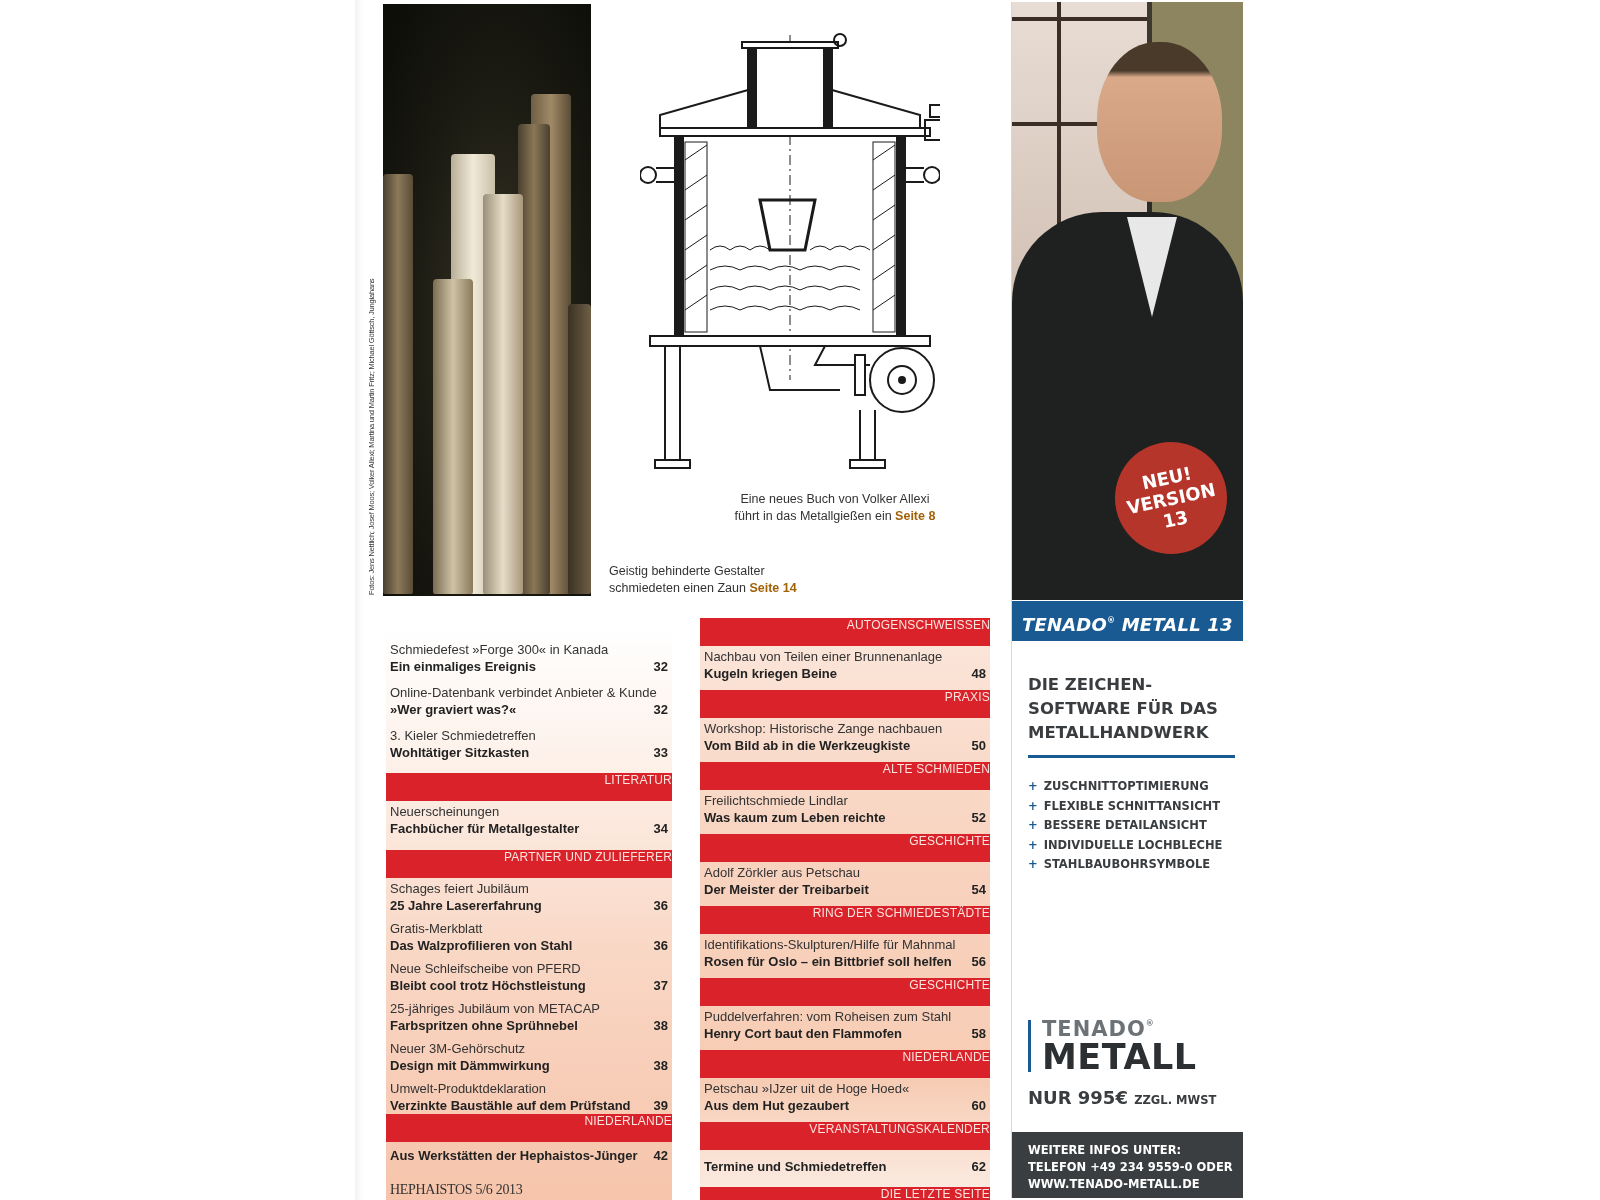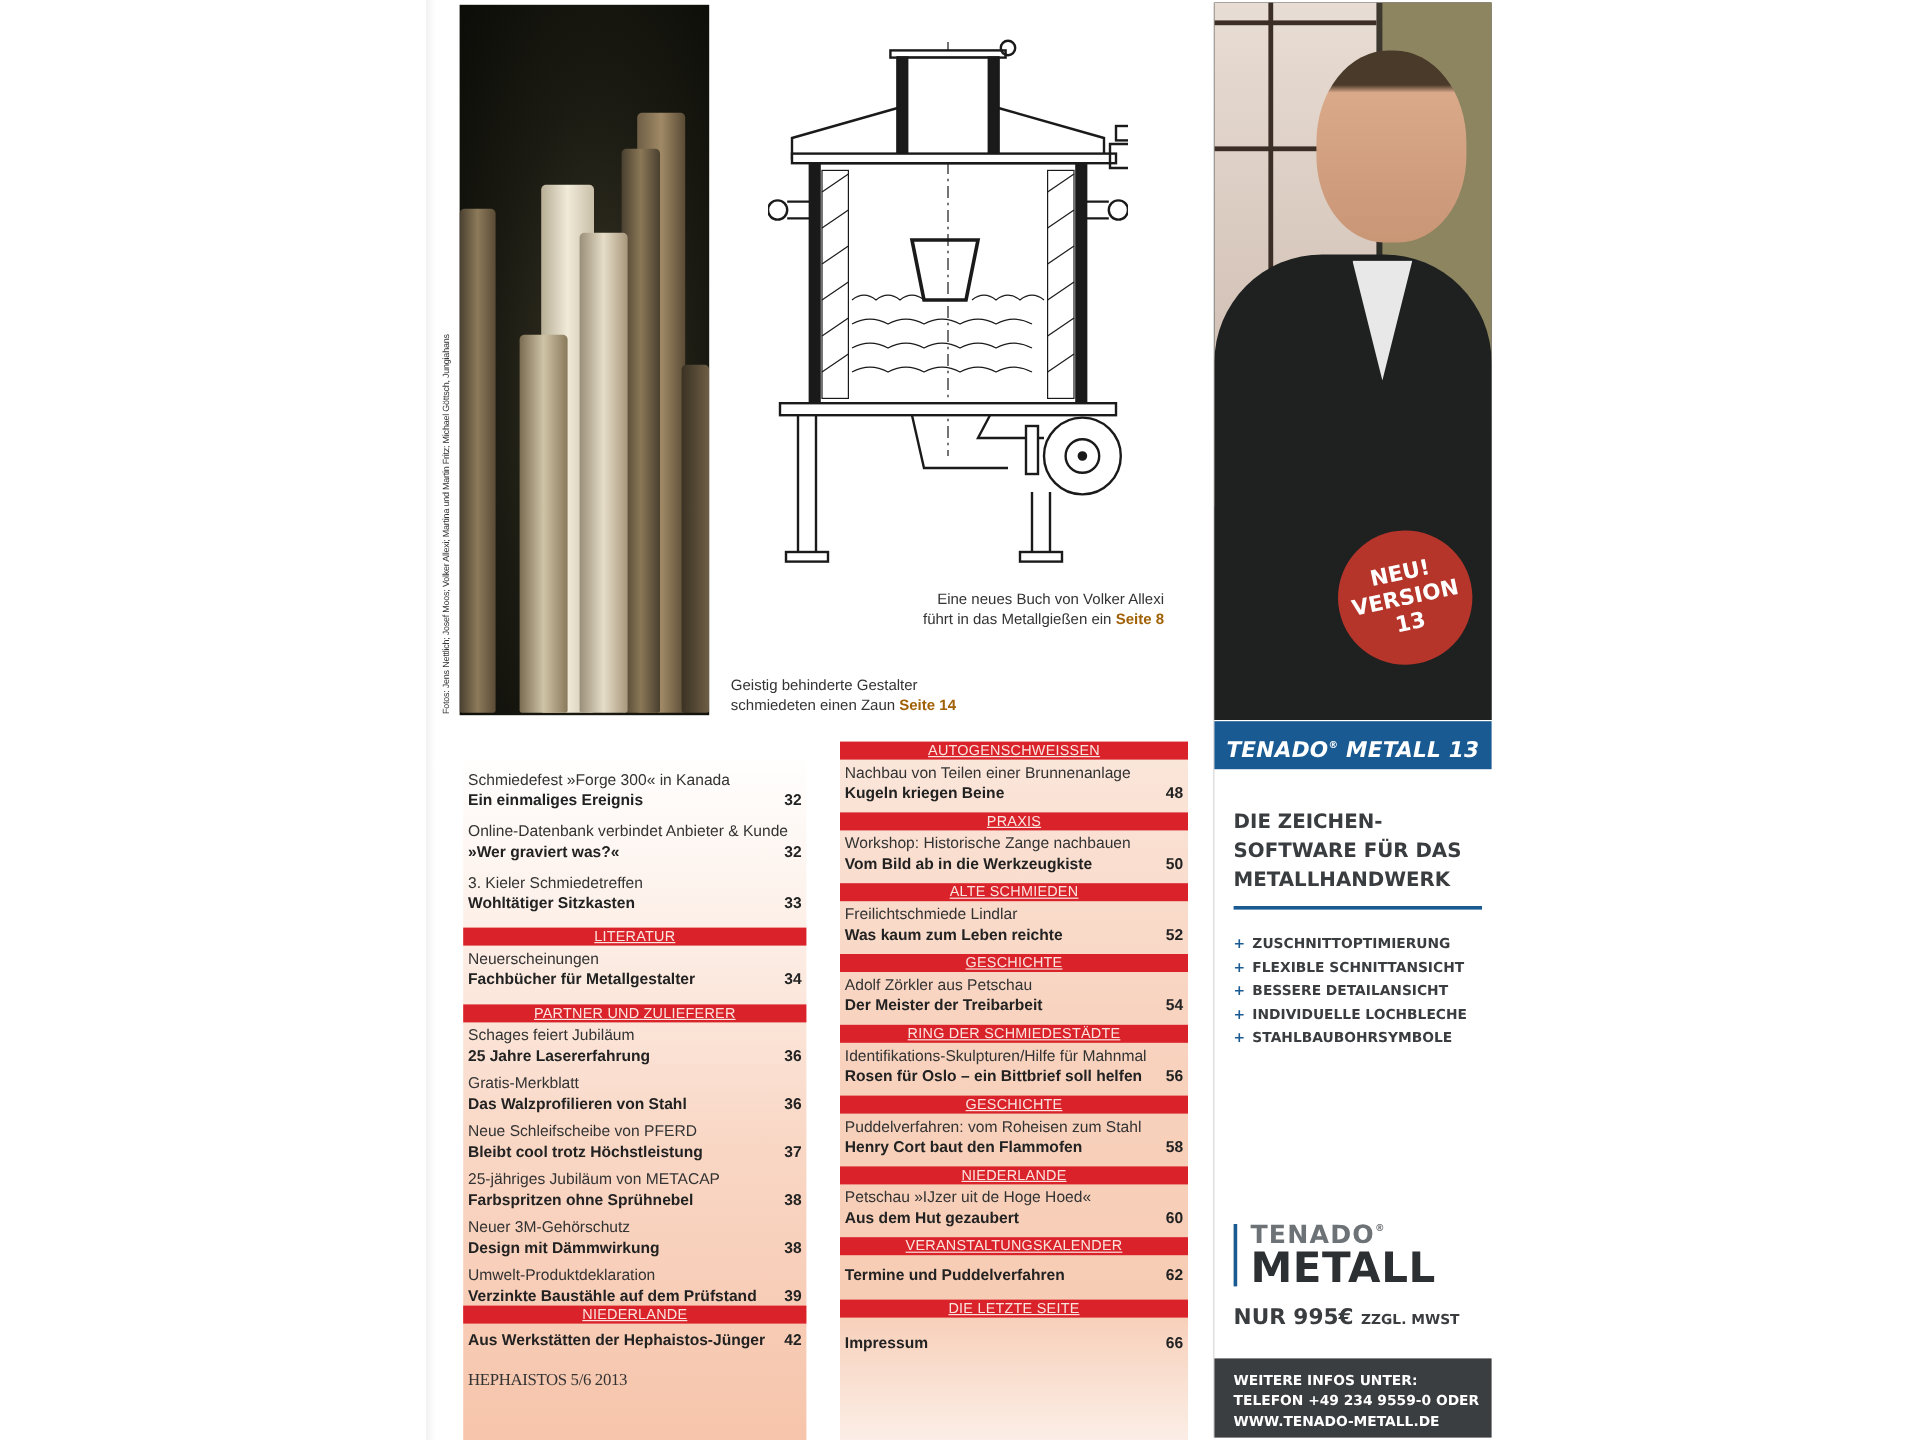--- a/index.html
+++ b/index.html
@@ -12,34 +12,34 @@
     background: radial-gradient(ellipse at 55% 55%, #3a3526 0%, #1a1a12 55%, #0c0c08 100%); }
   .sculpt { position: absolute; border-radius: 4px 4px 2px 2px; }
   .credit { position: absolute; left: 367px; top: 310px; width: 14px; height: 285px; }
   .credit span { display: block; position: absolute; left: 0; top: 285px; transform-origin: 0 0; transform: rotate(-90deg);
     white-space: nowrap; font-size: 7.5px; color: #333; font-family: "Liberation Sans Narrow", "Liberation Sans", sans-serif; letter-spacing: -0.2px; }
 
   
   .drawing { position: absolute; left: 640px; top: 20px; width: 300px; height: 460px; }
   .caption { position: absolute; font-size: 12.5px; line-height: 17px; color: #333; font-family: "Liberation Sans", sans-serif; }
   .caption b { color: #a16207; }
-  .cap1 { left: 700px; top: 491px; width: 270px; text-align: right; }
+  .cap1 { left: 700px; top: 491px; width: 270px; text-align: center; }
   .cap2 { left: 609px; top: 563px; width: 260px; }
 
   
   .toc-col { position: absolute; width: 286px; background: linear-gradient(to bottom, #ffffff 0%, #fdf1ea 22%, #f9d7c5 55%, #f6c3a9 100%); }
   .col-a { left: 386px; top: 628px; height: 590px; }
   .col-b { left: 700px; top: 618px; width: 290px; height: 582px; background: linear-gradient(to bottom, #fbe7dc 0%, #f8d3bf 40%, #f7ccb4 80%, #fbeee6 100%); }
 
   .entry { position: relative; padding: 0 4px; font-family: "Liberation Sans", sans-serif; }
   .entry .kicker { font-size: 13px; line-height: 16px; color: #333; white-space: nowrap; }
   .entry .title { font-size: 13px; line-height: 17px; font-weight: bold; color: #222; white-space: nowrap; }
   .entry .pg { position: absolute; right: 4px; bottom: 0; font-size: 13px; line-height: 17px; font-weight: bold; color: #222; }
-  .section-bar { background: #d9222a; color: #fbe3de; text-align: center; font-size: 12px; line-height: 15px; height: 15px; letter-spacing: 0.2px;
-    font-family: "Liberation Sans", sans-serif; text-decoration: underline; }
+  .section-bar { background: #d9222a; color: #fbe3de; text-align: right; font-size: 12px; line-height: 15px; height: 28px; letter-spacing: 0.2px;
+    font-family: "Liberation Sans", sans-serif; }
   .footer-mark { font-family: "Liberation Serif", serif; font-size: 14px; color: #333; padding-left: 4px; letter-spacing: -0.3px; }
 
   
   .ad { position: absolute; left: 1011px; top: 2px; width: 231px; height: 1196px; background: #fff; border-left: 1px solid #d8d8d8; }
   .ad-photo { position: absolute; left: 0; top: 0; width: 231px; height: 598px; overflow: hidden;
     background: linear-gradient(to bottom, #3f3a30 0%, #2a2b26 40%, #1f2322 100%); }
   .badge { position: absolute; left: 103px; top: 440px; width: 112px; height: 112px; border-radius: 50%; background: #b5352a;
     color: #fff; font-weight: bold; text-align: center; transform: rotate(-12deg); display: flex; flex-direction: column; justify-content: center;
     font-family: "DejaVu Sans", sans-serif; font-size: 18px; line-height: 21px; }
   .ad-bar { position: absolute; left: 0; top: 599px; width: 231px; height: 40px; background: #1a5a92; color: #fff;
@@ -244,21 +244,21 @@
       <div class="pg">58</div>
     </div>
   <div class="section-bar">NIEDERLANDE</div>
   <div class="entry" style="margin-top:3px;margin-bottom:8px">
       <div class="kicker">Petschau »IJzer uit de Hoge Hoed«</div>
       <div class="title">Aus dem Hut gezaubert</div>
       <div class="pg">60</div>
     </div>
   <div class="section-bar">VERANSTALTUNGSKALENDER</div>
   <div class="entry" style="margin-top:8px;margin-bottom:12px">
-      <div class="title">Termine und Puddelverfahren</div>
+      <div class="title">Termine und Schmiedetreffen</div>
       <div class="pg">62</div>
     </div>
   <div class="section-bar">DIE LETZTE SEITE</div>
   <div class="entry" style="margin-top:12px">
       <div class="title">Impressum</div>
       <div class="pg">66</div>
     </div>
 </div>
 
 <div class="ad">

